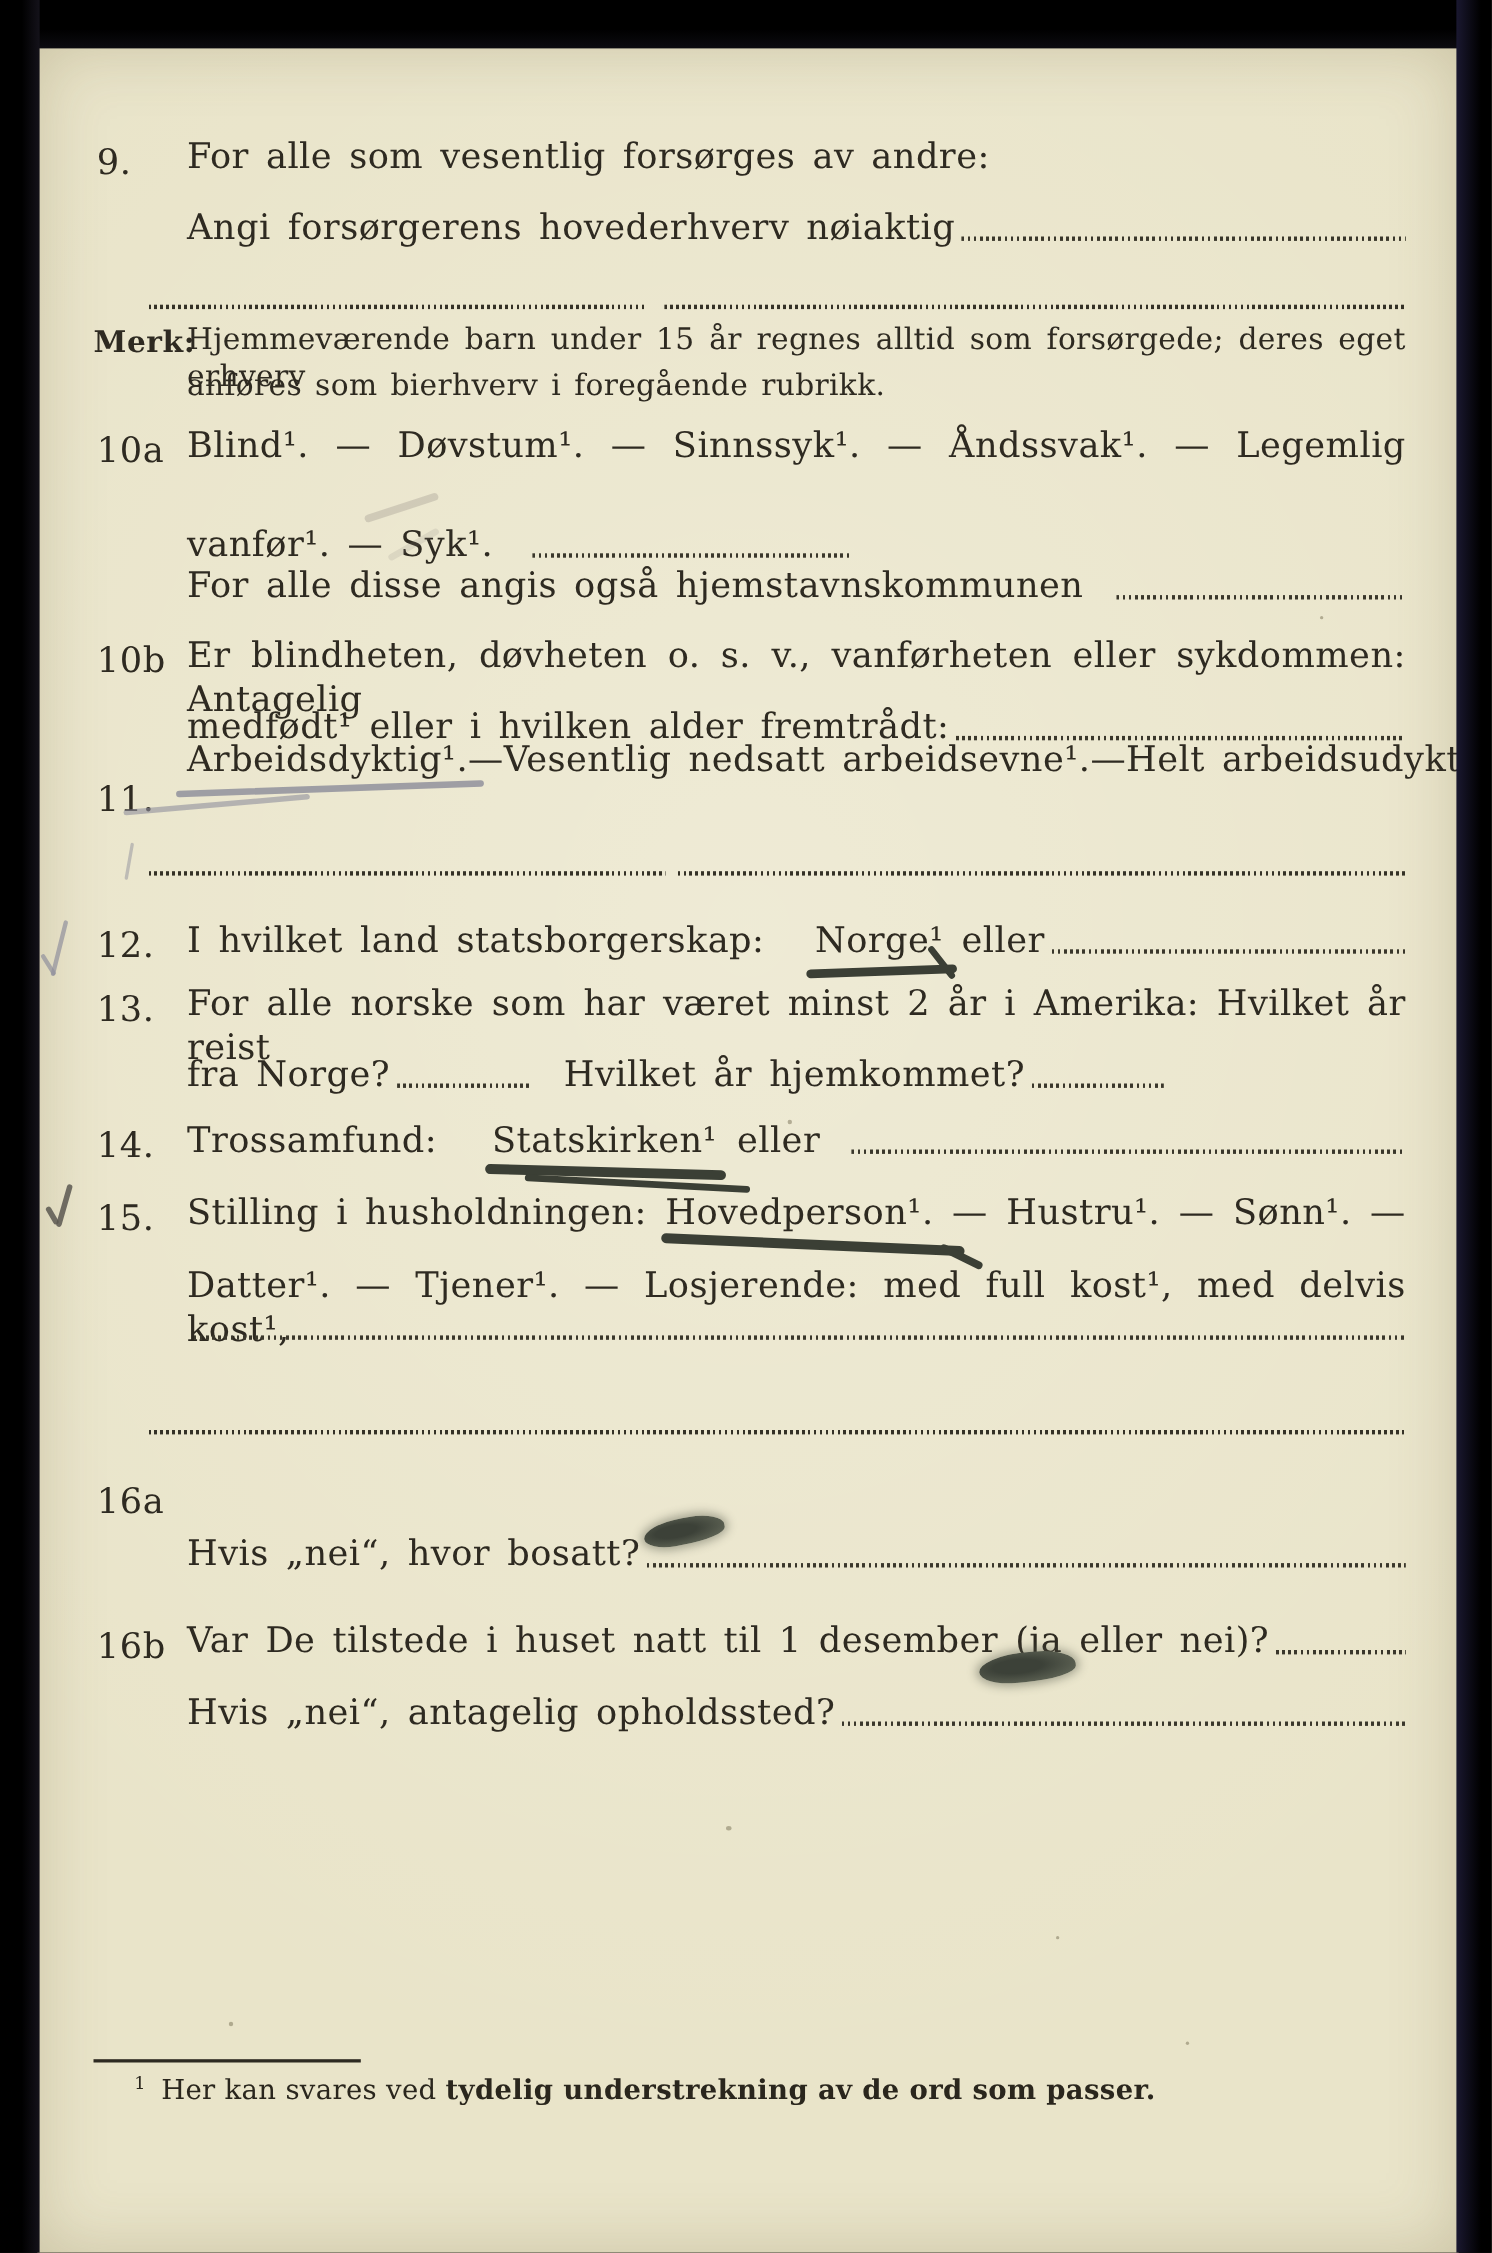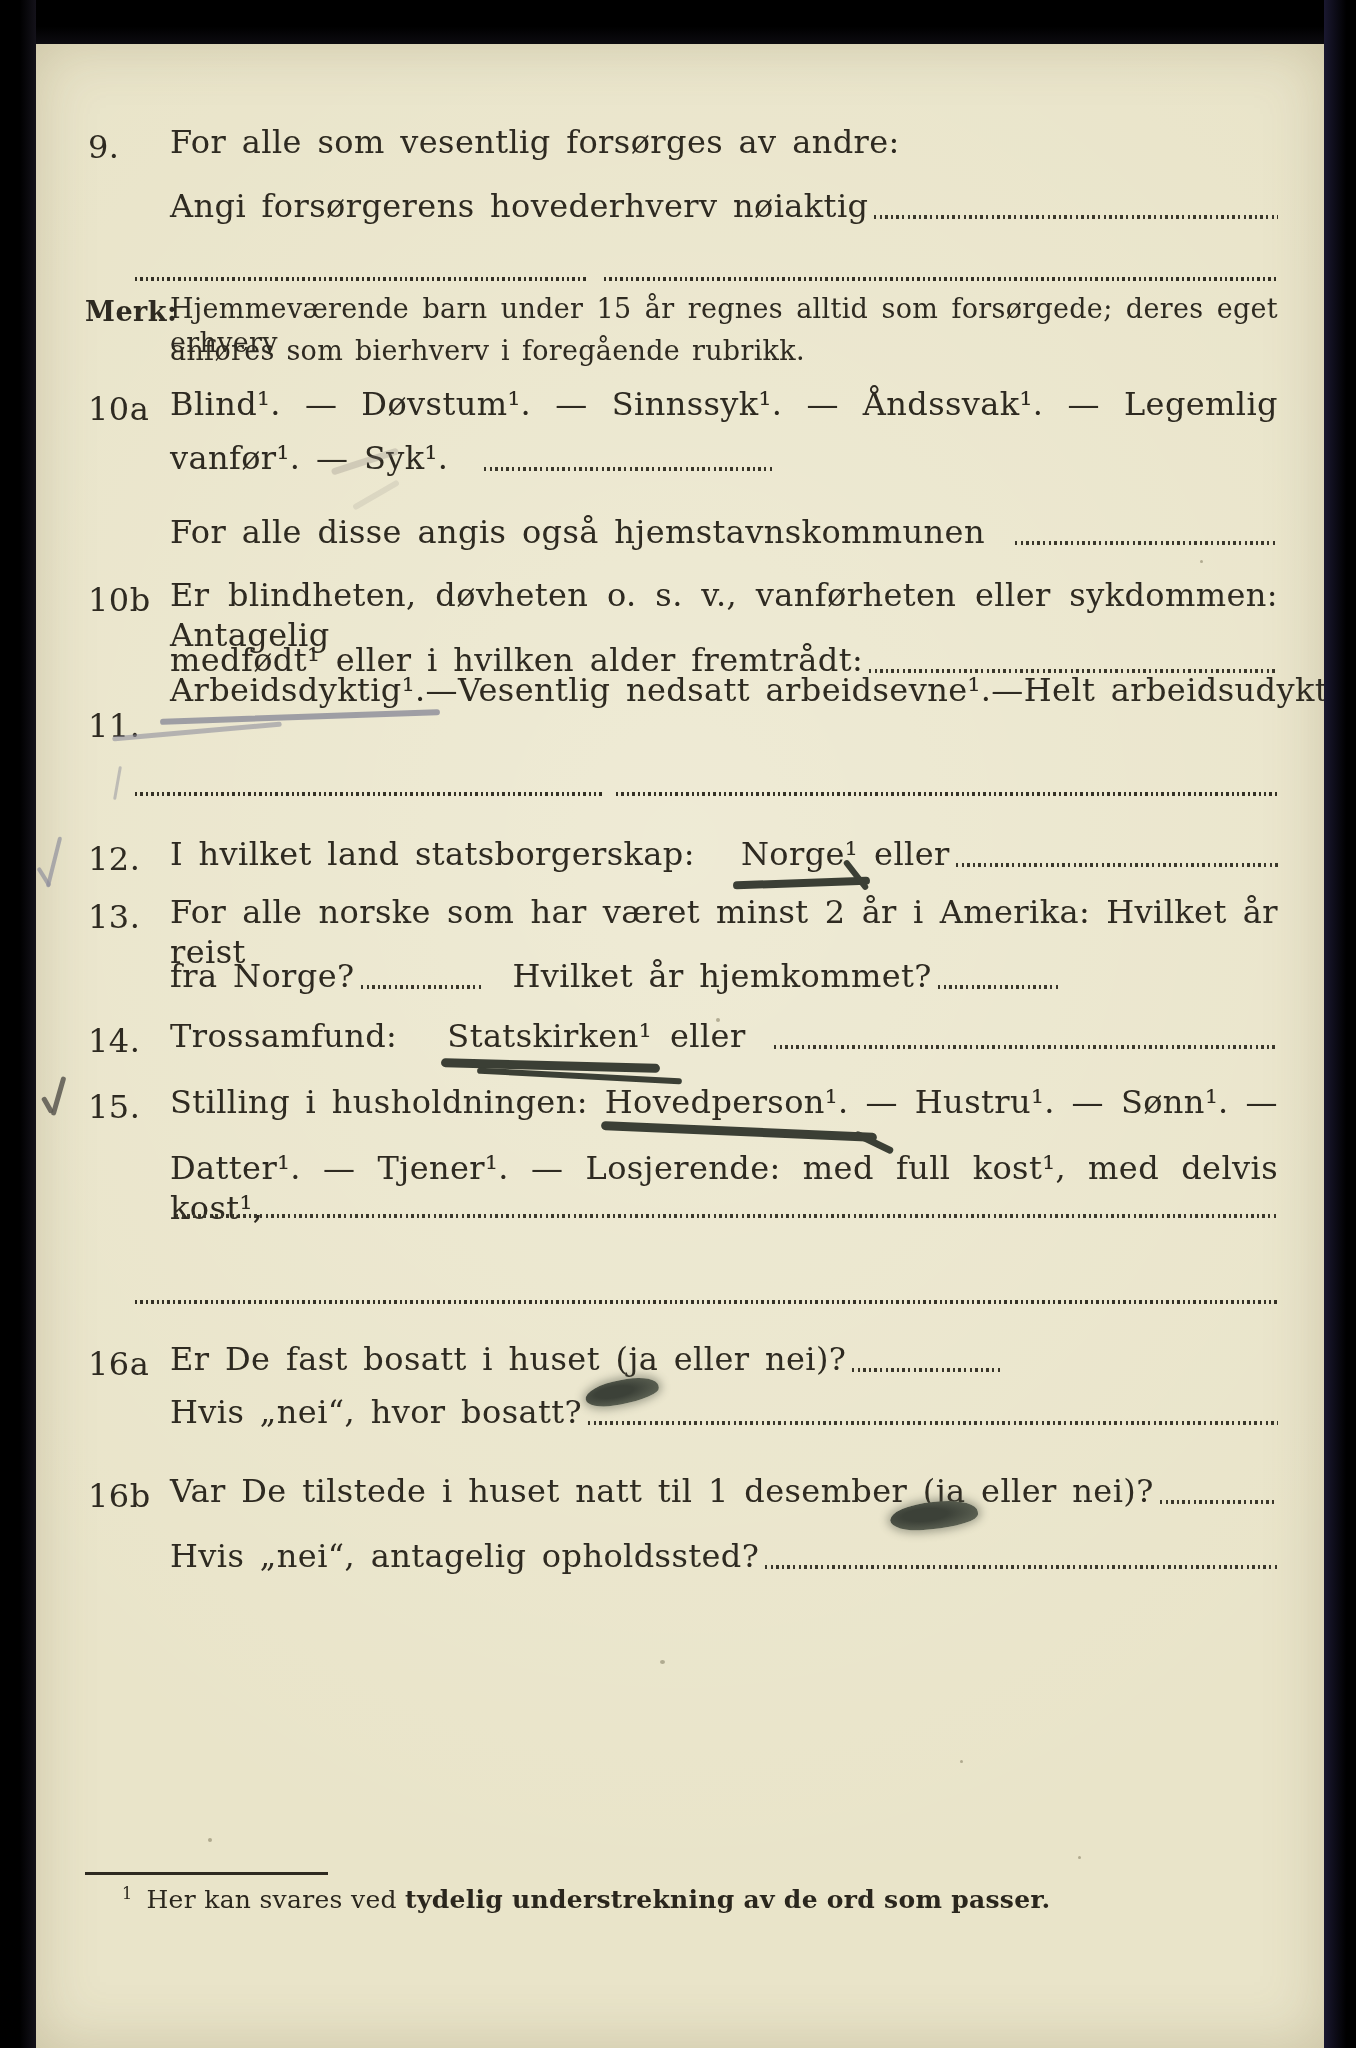--- a/index.html
+++ b/index.html
@@ -104,21 +104,21 @@
       <span class="txt">Blind¹.</span>
       <span class="txt">—</span>
       <span class="txt">Døvstum¹.</span>
       <span class="txt">—</span>
       <span class="txt">Sinnssyk¹.</span>
       <span class="txt">—</span>
       <span class="txt">Åndssvak¹.</span>
       <span class="txt">—</span>
       <span class="txt">Legemlig</span>
     </div>
-    <div class="row" style="top:438px;gap:30px;">
+    <div class="row" style="top:474px;gap:30px;">
       <span class="txt">vanfør¹. — Syk¹.</span>
       <span class="leader" style="width:290px;"></span>
     </div>
     <div class="row" style="top:512px;">
       <span class="txt">For alle disse angis også hjemstavnskommunen</span>
       <span class="leader fill" style="margin-left:30px;"></span>
     </div>
 
     <div class="num" style="top:581px;">10b</div>
     <div class="row just" style="top:575px;">
@@ -202,24 +202,20 @@
     <div class="row just" style="top:1148px;">
       <span>Datter¹. — Tjener¹. — Losjerende:  med full kost¹, med delvis kost¹,</span>
     </div>
     <div class="row" style="top:1214px;">
       <span class="leader fill"></span>
     </div>
 
     <div class="rule" style="top:1300px;left:135px;width:1143px;"></div>
 
     <div class="num" style="top:1345px;">16a</div>
-    <div class="row" style="top:1339px;">
-      <span class="txt">Er De fast bosatt i huset (ja eller nei)?</span>
-      <span class="leader" style="width:150px;"></span>
-    </div>
     <div class="smudge" style="left:585px;top:1380px;width:74px;height:24px;transform:rotate(-10deg);"></div>
     <div class="row" style="top:1392px;">
       <span class="txt">Hvis „nei“, hvor bosatt?</span>
       <span class="leader fill"></span>
     </div>
 
     <div class="num" style="top:1477px;">16b</div>
     <div class="row" style="top:1471px;">
       <span class="txt">Var De tilstede i huset natt til 1 desember (ja eller nei)?</span>
       <span class="leader" style="width:118px;"></span>

